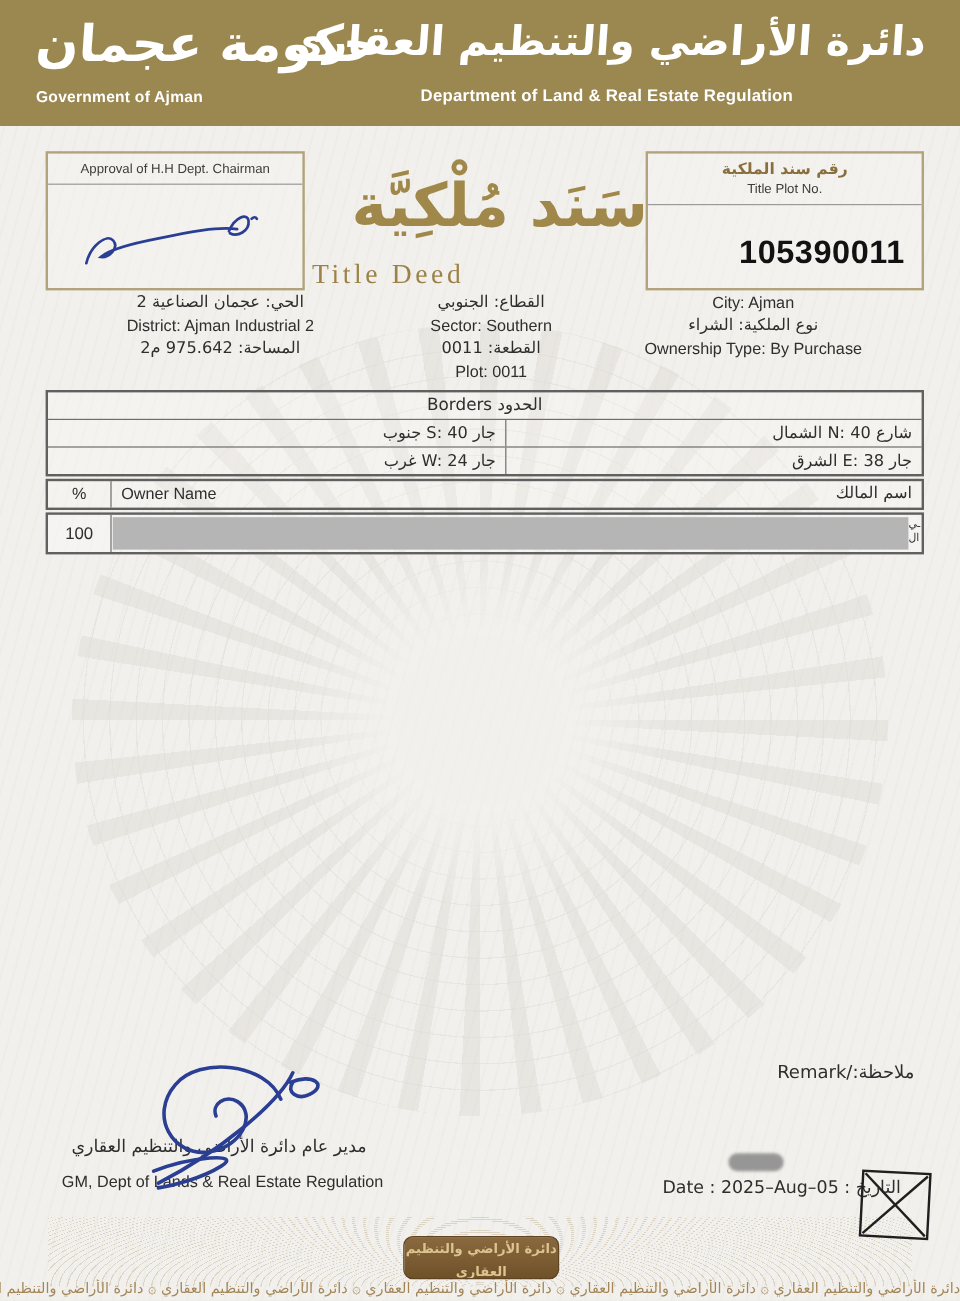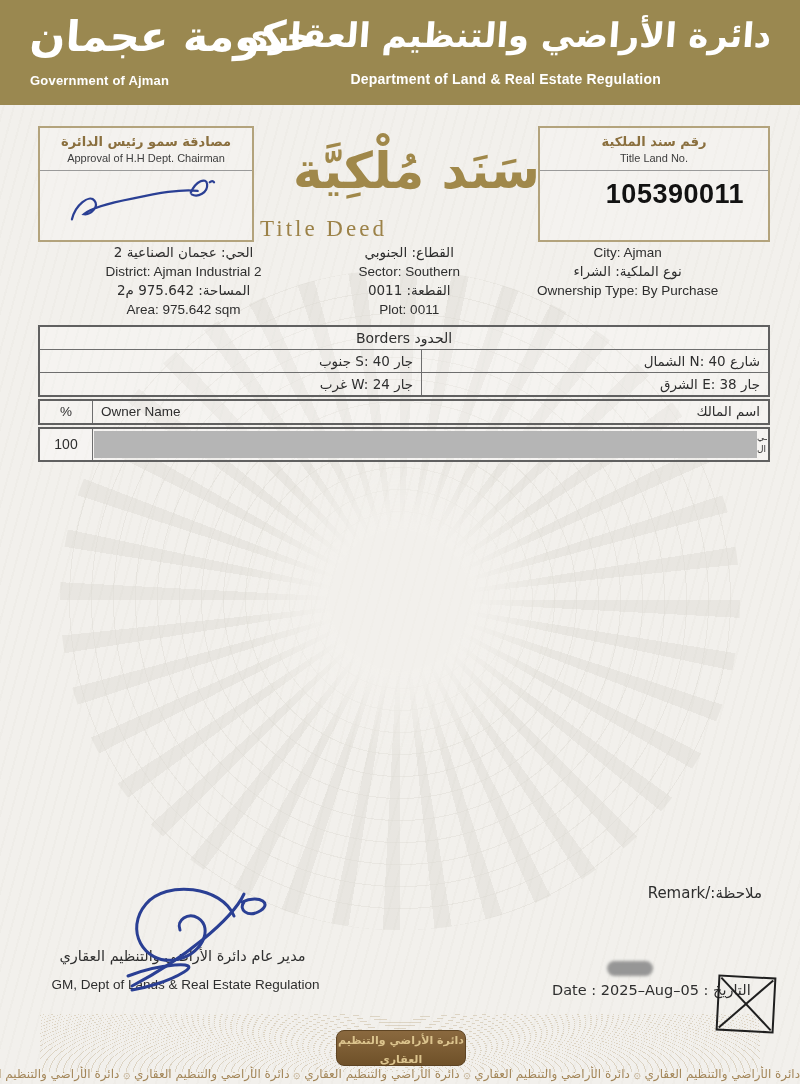--- a/index.html
+++ b/index.html
@@ -27,21 +27,21 @@
   .dept-logo .cal{font-size:34px;font-weight:bold;line-height:70px;transform:skewX(-4deg);}
   .dept-logo .sub{font-size:14px;font-weight:bold;margin-top:1px;letter-spacing:.2px;}
 
   
   .box{position:absolute;top:126px;height:112px;border:2px solid #b3a37c;z-index:2;background:rgba(255,255,255,.18);}
   .approval-box{left:38px;width:212px;}
   .deedno-box{left:538px;width:228px;}
   .box-title{padding-top:5px;padding-bottom:3px;text-align:center;border-bottom:1px solid #9a9a9a;}
   .box-title .t-ar{color:#8a6f3e;font-size:13px;font-weight:bold;line-height:17px;}
   .box-title .t-en{color:#3d3d3d;font-size:11px;line-height:17px;}
-  .deed-number{margin-top:8px;text-align:right;padding-right:24px;font-size:27px;font-weight:bold;
+  .deed-number{margin-top:24px;text-align:right;padding-right:14px;font-size:27px;font-weight:bold;
                color:#121212;letter-spacing:.5px;}
   .chair-sig{position:absolute;left:8px;top:44px;width:196px;height:62px;}
 
   
   .deed-title{position:absolute;top:140px;left:260px;width:280px;color:#a0884a;z-index:2;}
   .deed-title .cal{font-size:50px;font-weight:bold;line-height:62px;}
   .deed-title .en{font-family:"Liberation Serif",serif;font-size:23px;letter-spacing:3px;margin-top:14px;color:#9c8248;}
 
   
   .info{position:absolute;top:243px;left:38px;width:728px;display:flex;z-index:2;}
@@ -103,51 +103,49 @@
       <div class="sub">Government of Ajman</div>
     </div>
     <div class="dept-logo">
       <div class="cal ar">دائرة الأراضي والتنظيم العقاري</div>
       <div class="sub">Department of Land &amp; Real Estate Regulation</div>
     </div>
   </div>
 
   <div class="box approval-box">
     <div class="box-title">
-      <div class="t-ar ar" dir="rtl">مصادقة سمو رئيس الدائرة</div>
       <div class="t-en">Approval of H.H Dept. Chairman</div>
     </div>
     <svg class="chair-sig" viewBox="0 0 200 72">
       <g fill="none" stroke="#2a3f94" stroke-width="2.6" stroke-linecap="round">
         <path d="M14,55 C18,38 34,26 40,33 C46,40 36,50 28,49 C36,42 58,36 84,31 C112,25 142,19 160,22"></path>
         <path d="M152,24 C158,10 170,6 171,14 C172,24 160,30 153,26"></path>
         <path d="M174,12 C176,10 178,10 179,12"></path>
       </g>
     </svg>
   </div>
 
   <div class="deed-title">
     <div class="cal ar" dir="rtl">سَنَد مُلْكِيَّة</div>
     <div class="en">Title Deed</div>
   </div>
 
   <div class="box deedno-box">
     <div class="box-title">
       <div class="t-ar ar" dir="rtl">رقم سند الملكية</div>
-      <div class="t-en">Title Land No.</div>
+      <div class="t-en">Title Plot No.</div>
     </div>
     <div class="deed-number">105390011</div>
   </div>
 
   <div class="info">
     <div class="info-col col-district">
       <div class="info-line ar" dir="rtl">الحي: عجمان الصناعية 2</div>
       <div class="info-line">District: Ajman Industrial 2</div>
       <div class="info-line ar" dir="rtl">المساحة: 975.642 م2</div>
-      <div class="info-line">Area: 975.642 sqm</div>
     </div>
     <div class="info-col col-sector">
       <div class="info-line ar" dir="rtl">القطاع: الجنوبي</div>
       <div class="info-line">Sector: Southern</div>
       <div class="info-line ar" dir="rtl">القطعة: 0011</div>
       <div class="info-line">Plot: 0011</div>
     </div>
     <div class="info-col col-city">
       <div class="info-line">City: Ajman</div>
       <div class="info-line ar" dir="rtl">نوع الملكية: الشراء</div>

